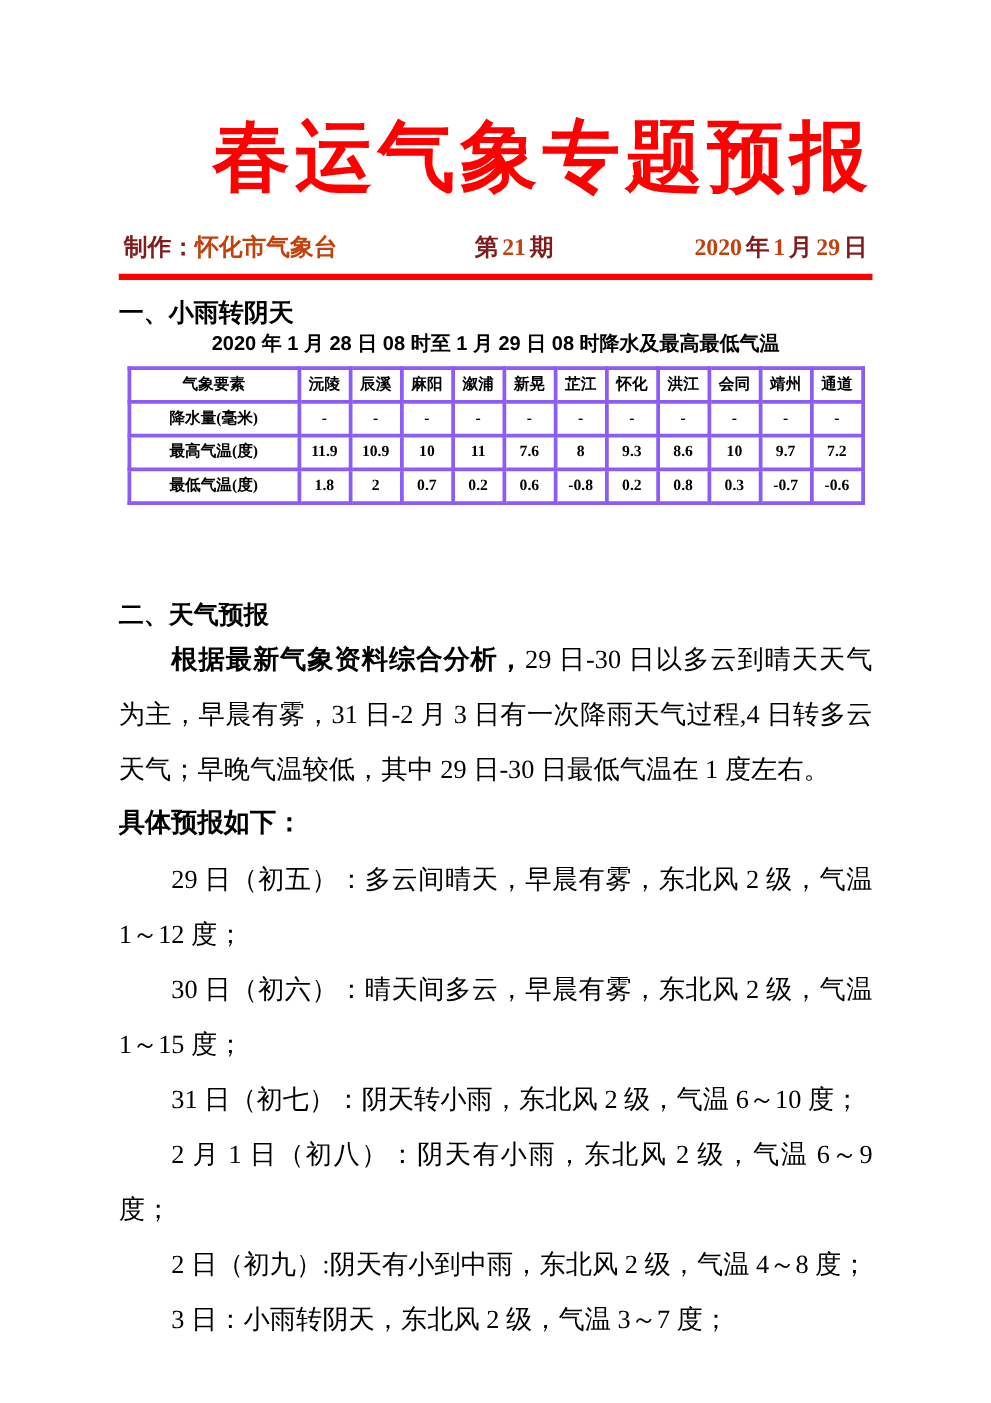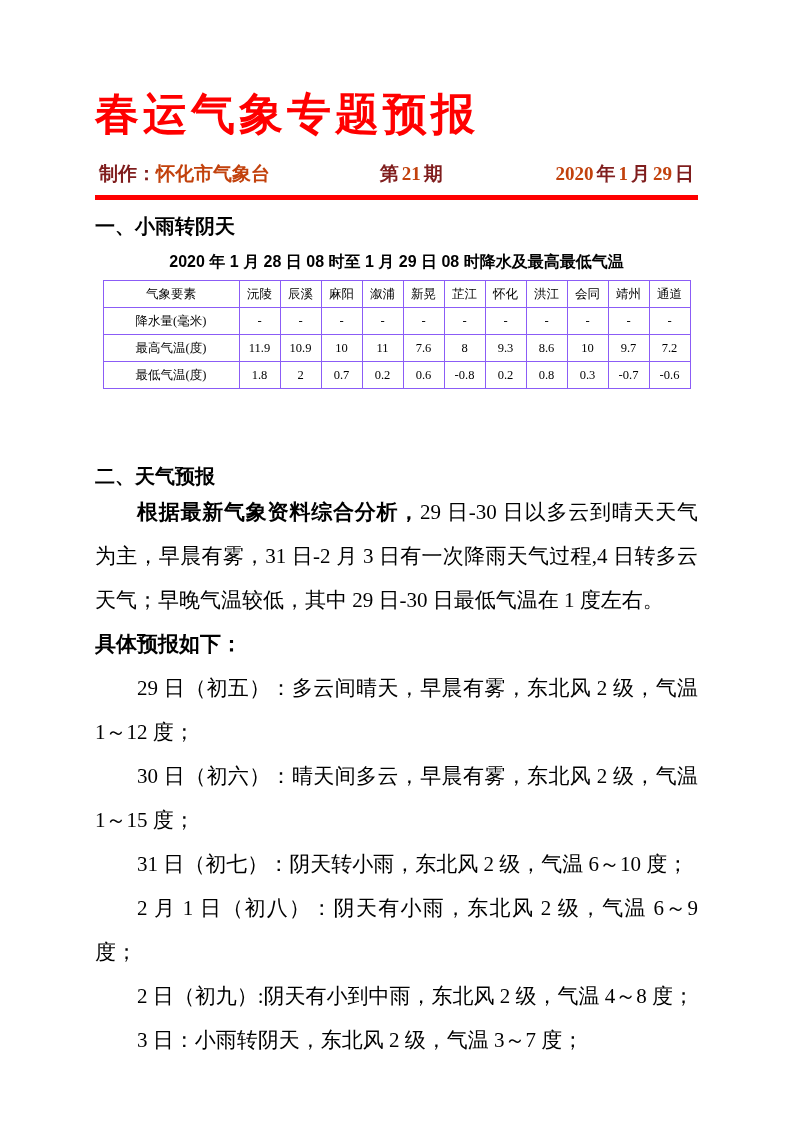--- a/index.html
+++ b/index.html
@@ -8,24 +8,24 @@
     width: 793px;
     height: 1122px;
     background: #ffffff;
     padding: 86px 95px 0 95px;
     overflow: hidden;
     font-family: "Liberation Serif", "DejaVu Serif", serif;
     color: #000000;
   }
   .doc-title {
     font-family: "Liberation Serif", "DejaVu Serif", serif;
-    font-size: 44px;
+    font-size: 62px;
     font-weight: 600;
     color: #ff0000;
-    text-align: left;
+    text-align: right;
     letter-spacing: 4px;
     line-height: 1.3;
     white-space: nowrap;
   }
   .meta {
     margin-top: 18px;
     display: flex;
     justify-content: space-between;
     align-items: baseline;
     font-family: "Liberation Sans", "DejaVu Sans", sans-serif;
@@ -42,37 +42,37 @@
     margin-top: 0px;
   }
   .sec-heading {
     margin-top: 13px;
     font-family: "Liberation Sans", "DejaVu Sans", sans-serif;
     font-size: 20px;
     font-weight: bold;
     color: #000000;
   }
   .table-title {
-    margin-top: 12px;
+    margin-top: 1px;
     text-align: center;
     font-family: "Liberation Sans", "DejaVu Sans", sans-serif;
     font-size: 16px;
     font-weight: bold;
   }
   table.weather {
     margin: 7px auto 0 auto;
     border-collapse: collapse;
     table-layout: fixed;
     width: 588px;
   }
   table.weather th, table.weather td {
-    border: 1px solid #8b5cf6;
+    border: 3px solid #8b5cf6;
     font-family: "Liberation Serif", "DejaVu Serif", serif;
     font-size: 12.5px;
-    font-weight: normal;
+    font-weight: bold;
     text-align: center;
     vertical-align: middle;
     height: 27px;
     padding: 0 1px;
   }
   table.weather .label-col { width: 136px; }
   table.weather col.city-col { width: 41px; }
   .section2 { margin-top: 74px; }
   .body-p {
     font-size: 21px;

